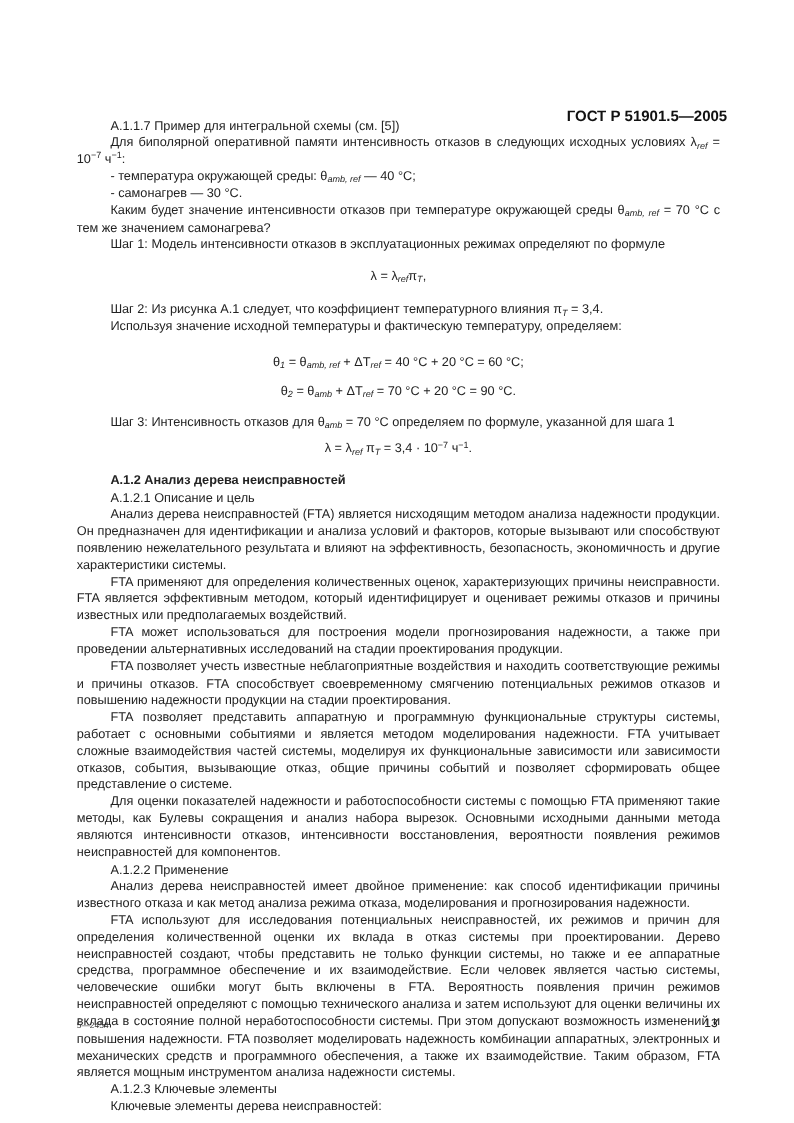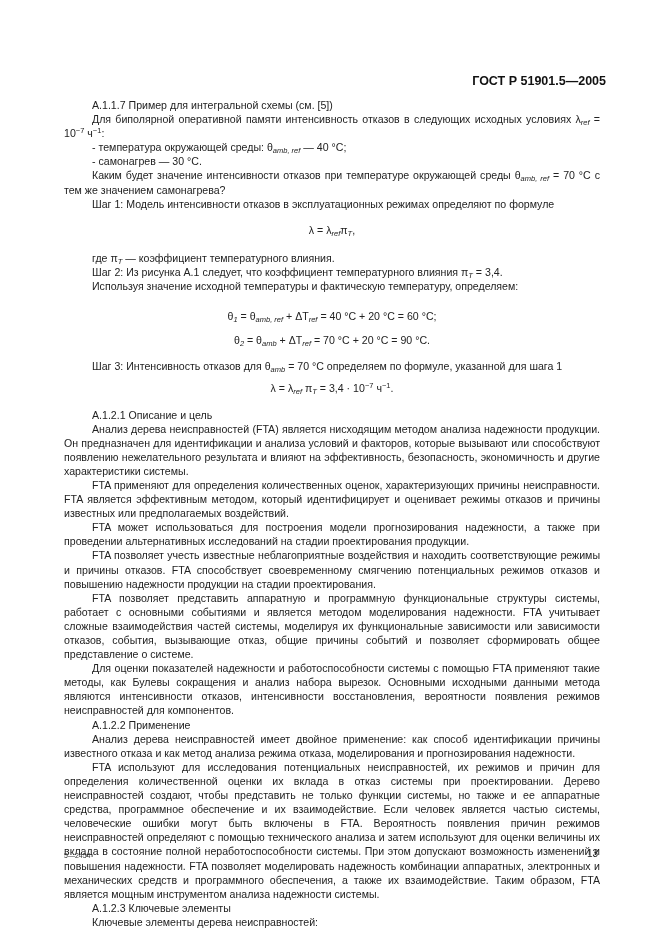--- a/index.html
+++ b/index.html
@@ -1,18 +1,18 @@
 <!DOCTYPE html>
 <html><head>
 <meta charset="utf-8">
 <style>
   html, body { margin: 0; padding: 0; background: #ffffff; }
   body { width: 662px; height: 936px; position: relative; overflow: hidden;
          font-family: "Liberation Sans", sans-serif; color: #222; font-size: 10.6px; }
-  .header { position: absolute; top: 74px; right: 56px; font-weight: bold; font-size: 12.5px; color: #111; }
+  .header { position: absolute; top: 90px; right: 56px; font-weight: bold; font-size: 12.5px; color: #111; }
   .content { position: absolute; top: 98px; left: 64px; width: 536px; line-height: 14.1px; }
   p { margin: 0; text-align: justify; }
   .ind { text-indent: 28px; }
   .formula { text-align: center; margin: 8px 0 10px 0; }
   sub { font-size: 7.5px; font-style: italic; vertical-align: -2px; line-height: 0; }
   sup { font-size: 7.5px; vertical-align: 4px; line-height: 0; }
   .bold { font-weight: bold; }
   .footer-left { position: absolute; top: 852px; left: 64px; font-size: 7px; color: #333; }
   .footer-right { position: absolute; top: 848px; right: 64px; font-size: 10px; color: #222; }
 </style>
@@ -24,31 +24,31 @@
 <div class="content">
   <p class="ind">А.1.1.7 Пример для интегральной схемы (см. [5])</p>
   <p class="ind"><span>Для биполярной оперативной памяти интенсивность отказов в следующих исходных условиях λ</span><sub>ref</sub><span> = 10</span><sup>−7</sup><span> ч</span><sup>−1</sup><span>:</span></p>
   <p class="ind"><span>- температура окружающей среды: θ</span><sub>amb, ref</sub><span> — 40 °С;</span></p>
   <p class="ind">- самонагрев — 30 °С.</p>
   <p class="ind"><span>Каким будет значение интенсивности отказов при температуре окружающей среды θ</span><sub>amb, ref</sub><span> = 70 °С с тем же значением самонагрева?</span></p>
   <p class="ind">Шаг 1: Модель интенсивности отказов в эксплуатационных режимах определяют по формуле</p>
 
   <p class="formula" style="margin-top:12px;margin-bottom:14px;"><span>λ = λ</span><sub>ref</sub><span>π</span><sub>T</sub><span>,</span></p>
 
-  <p class="ind"><span>где π</span><sub>T</sub><span> — коэффициент температурного влияния.</span></p>
   <p class="ind"><span>Шаг 2: Из рисунка А.1 следует, что коэффициент температурного влияния π</span><sub>T</sub><span> = 3,4.</span></p>
   <p class="ind">Используя значение исходной температуры и фактическую температуру, определяем:</p>
 
   <p class="formula" style="margin-top:16px;margin-bottom:10px;"><span>θ</span><sub>1</sub><span> = θ</span><sub>amb, ref</sub><span> + ΔT</span><sub>ref</sub><span> = 40 °С + 20 °С = 60 °С;</span></p>
   <p class="formula" style="margin-top:0;margin-bottom:12px;text-align:center;"><span>θ</span><sub>2</sub><span> = θ</span><sub>amb</sub><span> + ΔT</span><sub>ref</sub><span> = 70 °С + 20 °С = 90 °С.</span></p>
 
   <p class="ind"><span>Шаг 3: Интенсивность отказов для θ</span><sub>amb</sub><span> = 70 °С определяем по формуле, указанной для шага 1</span></p>
 
   <p class="formula" style="margin-bottom:12px;"><span>λ = λ</span><sub>ref</sub><span> π</span><sub>T</sub><span> = 3,4 · 10</span><sup>−7</sup><span> ч</span><sup>−1</sup><span>.</span></p>
 
+  <p class="ind bold">А.1.2 Анализ дерева неисправностей</p>
   <p class="ind">А.1.2.1 Описание и цель</p>
   <p class="ind">Анализ дерева неисправностей (FTA) является нисходящим методом анализа надежности продукции. Он предназначен для идентификации и анализа условий и факторов, которые вызывают или способствуют появлению нежелательного результата и влияют на эффективность, безопасность, экономичность и другие характеристики системы.</p>
   <p class="ind">FTA применяют для определения количественных оценок, характеризующих причины неисправности. FTA является эффективным методом, который идентифицирует и оценивает режимы отказов и причины известных или предполагаемых воздействий.</p>
   <p class="ind">FTA может использоваться для построения модели прогнозирования надежности, а также при проведении альтернативных исследований на стадии проектирования продукции.</p>
   <p class="ind">FTA позволяет учесть известные неблагоприятные воздействия и находить соответствующие режимы и причины отказов. FTA способствует своевременному смягчению потенциальных режимов отказов и повышению надежности продукции на стадии проектирования.</p>
   <p class="ind">FTA позволяет представить аппаратную и программную функциональные структуры системы, работает с основными событиями и является методом моделирования надежности. FTA учитывает сложные взаимодействия частей системы, моделируя их функциональные зависимости или зависимости отказов, события, вызывающие отказ, общие причины событий и позволяет сформировать общее представление о системе.</p>
   <p class="ind">Для оценки показателей надежности и работоспособности системы с помощью FTA применяют такие методы, как Булевы сокращения и анализ набора вырезок. Основными исходными данными метода являются интенсивности отказов, интенсивности восстановления, вероятности появления режимов неисправностей для компонентов.</p>
   <p class="ind">А.1.2.2 Применение</p>
   <p class="ind">Анализ дерева неисправностей имеет двойное применение: как способ идентификации причины известного отказа и как метод анализа режима отказа, моделирования и прогнозирования надежности.</p>
   <p class="ind">FTA используют для исследования потенциальных неисправностей, их режимов и причин для определения количественной оценки их вклада в отказ системы при проектировании. Дерево неисправностей создают, чтобы представить не только функции системы, но также и ее аппаратные средства, программное обеспечение и их взаимодействие. Если человек является частью системы, человеческие ошибки могут быть включены в FTA. Вероятность появления причин режимов неисправностей определяют с помощью технического анализа и затем используют для оценки величины их вклада в состояние полной неработоспособности системы. При этом допускают возможность изменений и повышения надежности. FTA позволяет моделировать надежность комбинации аппаратных, электронных и механических средств и программного обеспечения, а также их взаимодействие. Таким образом, FTA является мощным инструментом анализа надежности системы.</p>

